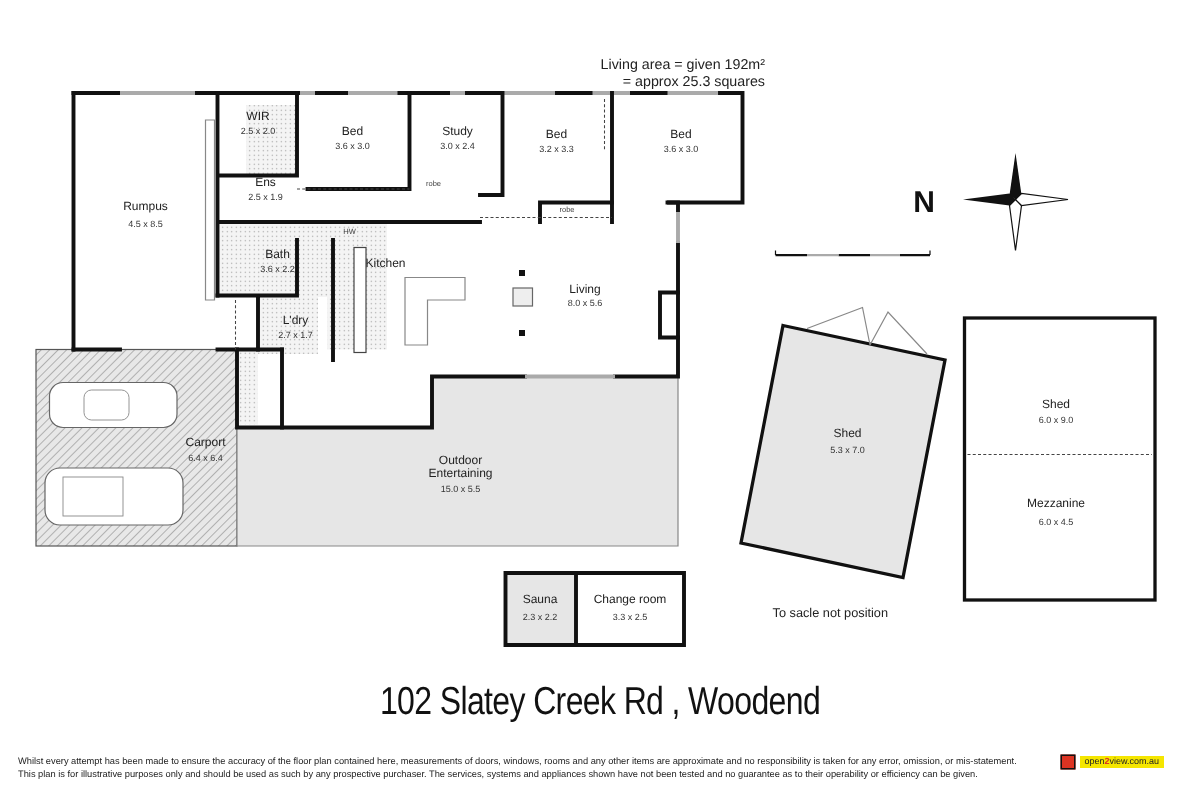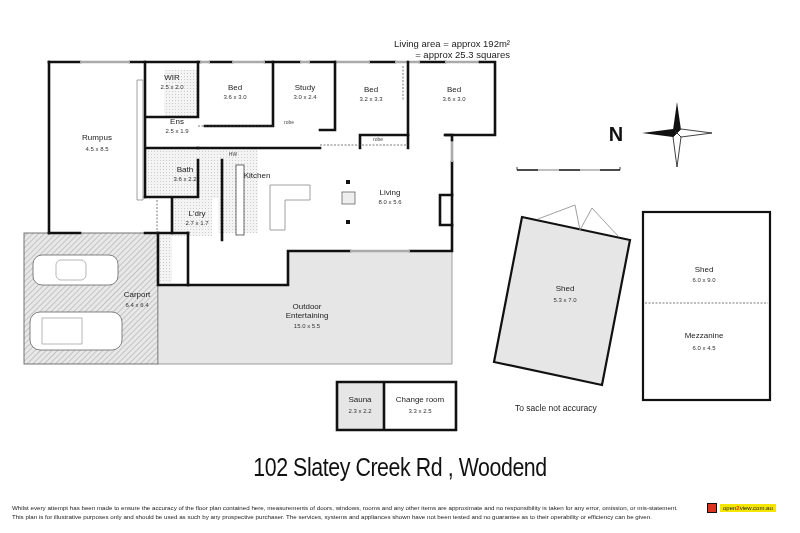--- a/index.html
+++ b/index.html
@@ -155,25 +155,25 @@
   </g>
 
   <g>
     <path d="M517 170 L538 170 M559 170 L580 170 M600 170 L620 170" stroke="#111" stroke-width="1.5"></path>
     <path d="M538 170 L559 170 M580 170 L600 170" stroke="#aaa" stroke-width="1.5"></path>
     <path d="M517 167 L517 170 M620 167 L620 170" stroke="#111" stroke-width="0.8"></path>
   </g>
 </svg>
 
 <div class="living-area">
-  <div>Living area = approx 192m²</div>
+  <div>Living area = given 192m²</div>
   <div>= approx 25.3 squares</div>
 </div>
 
-<div class="note">To sacle not accuracy</div>
+<div class="note">To sacle not position</div>
 
 <div class="title">102 Slatey Creek Rd , Woodend</div>
 
 <div class="disclaimer">
   <div>Whilst every attempt has been made to ensure the accuracy of the floor plan contained here, measurements of doors, windows, rooms and any other items are approximate and no responsibility is taken for any error, omission, or mis-statement.</div>
   <div>This plan is for illustrative purposes only and should be used as such by any prospective purchaser. The services, systems and appliances shown have not been tested and no guarantee as to their operability or efficiency can be given.</div>
 </div>
 
 <div class="logo">
   <span class="logo-icon"></span>

